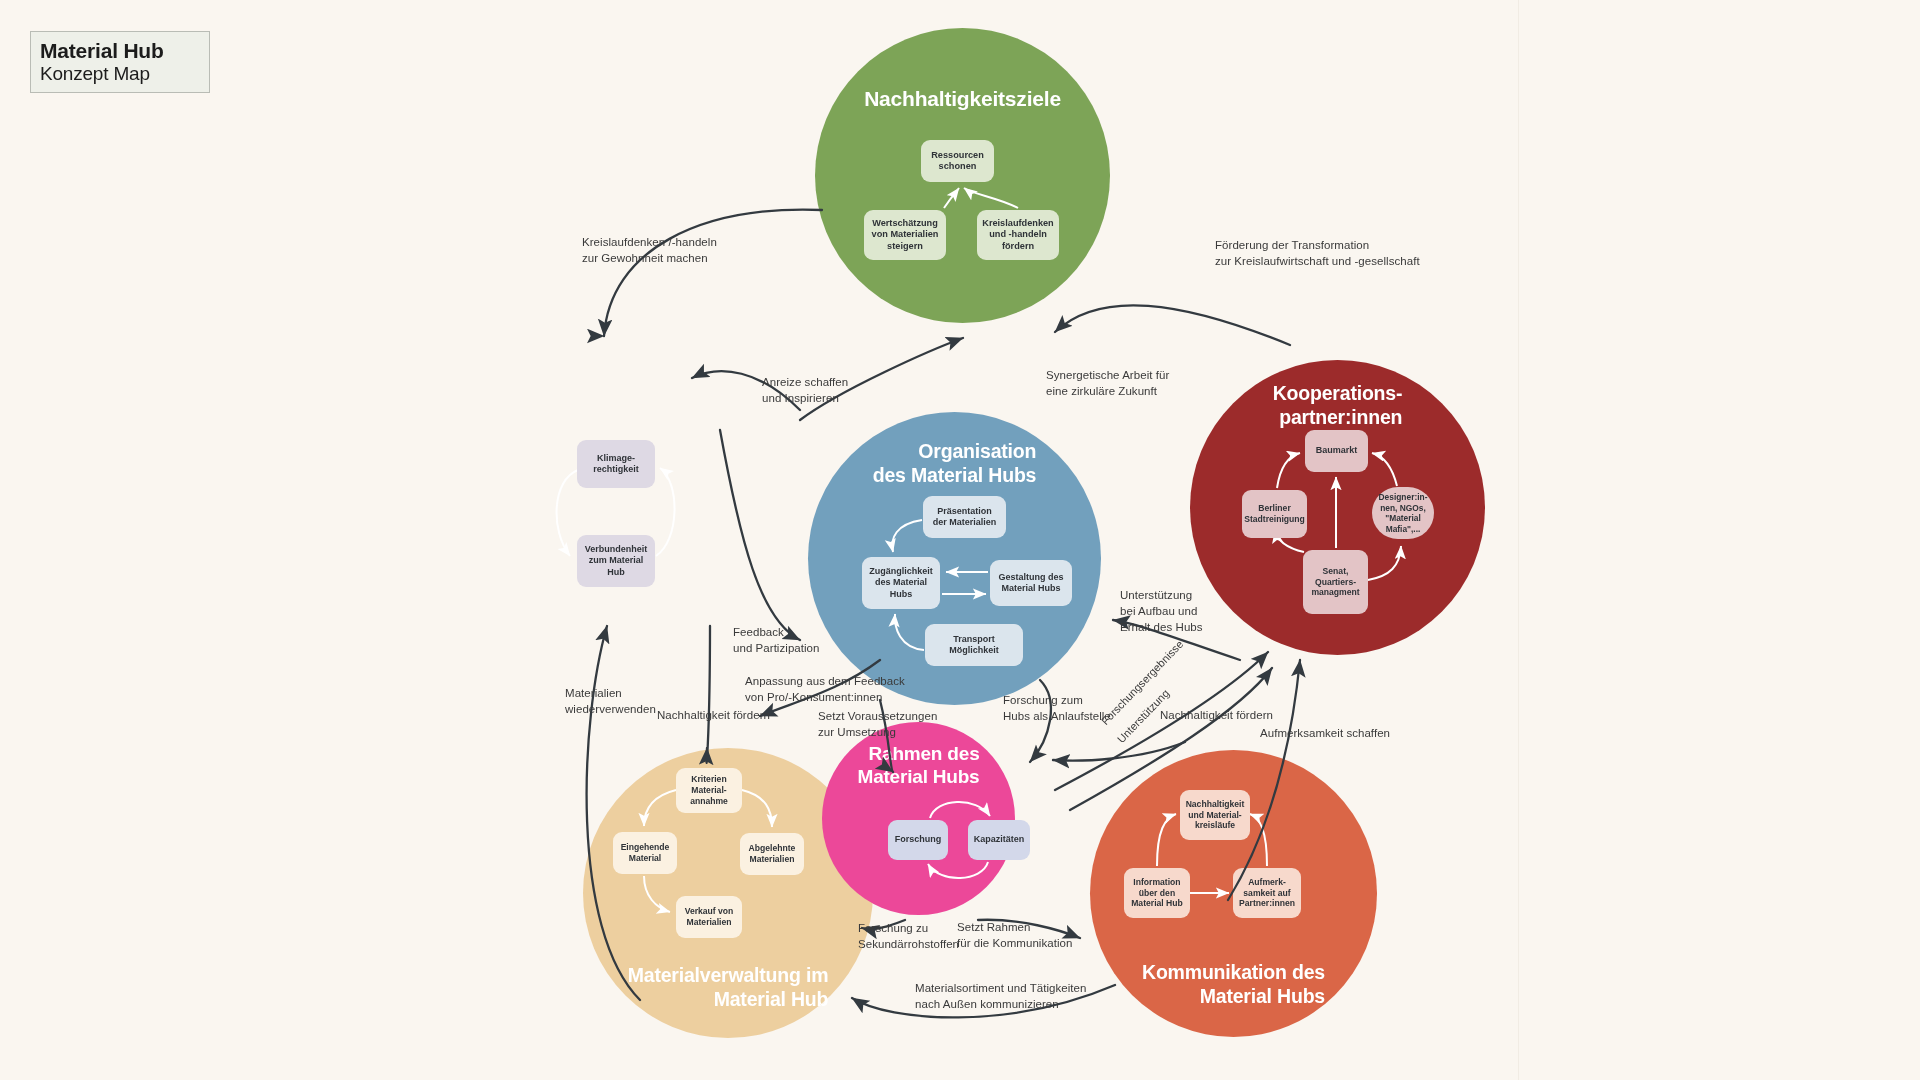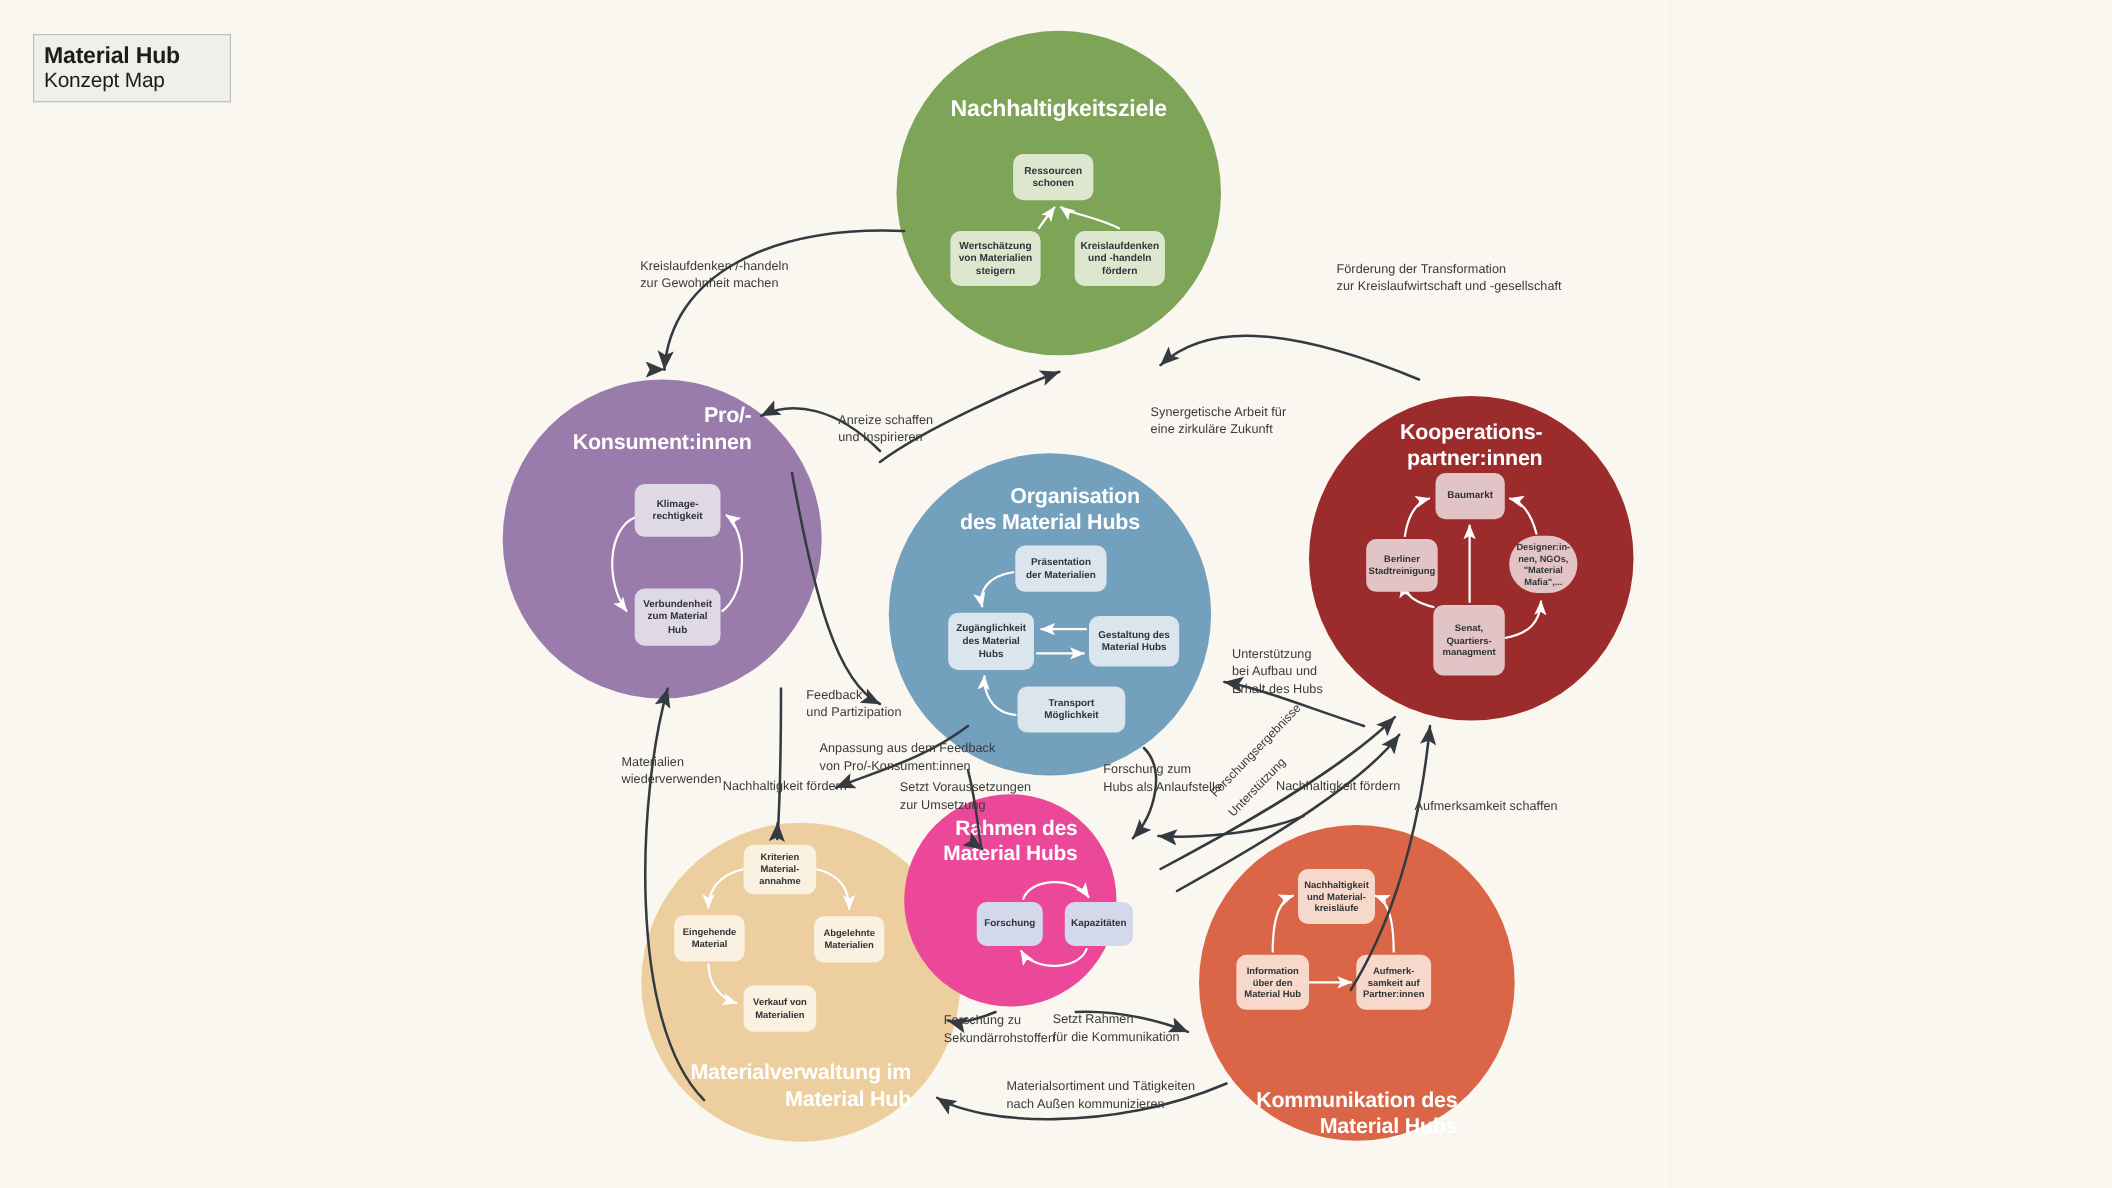--- a/index.html
+++ b/index.html
@@ -145,24 +145,20 @@
         <marker id="ahw" markerWidth="8" markerHeight="8" refX="6.6" refY="2.8" orient="auto" markerUnits="strokeWidth">
       <path d="M0,0 L6.8,2.8 L0,5.6 L1.5,2.8 z" fill="#ffffff"></path>
         </marker>
       </defs>
     <g fill="none" stroke="#ffffff" stroke-width="2" marker-end="url(#ahw)">
       <path d="M944 208 C 952 196, 956 192, 959 188"></path>
       <path d="M1018 208 C 1000 198, 972 194, 964 188"></path>
     </g>
   </svg>
 
-  <div class="bubble" style="left:457px; top:345px; width:290px; height:290px; background:#9a7cac;">
-    <div class="btitle" style="font-size:19.5px; margin-top:22px; white-space:pre-line;">Pro/-
-Konsument:innen</div>
-  </div>
   <div class="node" style="left:577px; top:440px; width:78px; height:48px; background:#ded9e4; font-size:9px;">
     <span style="white-space:pre-line">Klimage-
 rechtigkeit</span>
   </div>
   <div class="node" style="left:577px; top:535px; width:78px; height:52px; background:#ded9e4; font-size:9px;">
     <span style="white-space:pre-line">Verbundenheit
 zum Material
 Hub</span>
   </div>
   <svg class="layer" style="z-index:3;">
@@ -274,21 +270,21 @@
     <span style="white-space:pre-line">Kapazitäten</span>
   </div>
   <svg class="layer" style="z-index:3;">
     <g fill="none" stroke="#ffffff" stroke-width="2" marker-end="url(#ahw)">
       <path d="M930 818 C 936 798, 976 796, 990 816"></path>
       <path d="M988 862 C 982 882, 940 884, 928 864"></path>
     </g>
   </svg>
 
   <div class="bubble bottomtitle" style="left:1090px; top:750px; width:287px; height:287px; background:#da6647;">
-    <div class="btitle" style="font-size:19.5px; white-space:pre-line;">Kommunikation des
+    <div class="btitle" style="font-size:19.5px; margin-bottom:28px; white-space:pre-line;">Kommunikation des
 Material Hubs</div>
   </div>
   <div class="node" style="left:1180px; top:790px; width:70px; height:50px; background:#f7d9cc; font-size:8.6px;">
     <span style="white-space:pre-line">Nachhaltigkeit
 und Material-
 kreisläufe</span>
   </div>
   <div class="node" style="left:1124px; top:868px; width:66px; height:50px; background:#f7d9cc; font-size:8.6px;">
     <span style="white-space:pre-line">Information
 über den
@@ -339,21 +335,21 @@
   <div class="elabel" style="left:1120px; top:588px;">Unterstützung
 bei Aufbau und
 Erhalt des Hubs</div>
 
   <div class="elabel rot1" style="left:1098px; top:718px; font-size:11px;">Forschungsergebnisse</div>
 
   <div class="elabel rot2" style="left:1114px; top:736px; font-size:11px;">Unterstützung</div>
 
   <div class="elabel" style="left:1160px; top:708px;">Nachhaltigkeit fördern</div>
 
-  <div class="elabel" style="left:1286px; top:726px;">Aufmerksamkeit schaffen</div>
+  <div class="elabel" style="left:1260px; top:726px;">Aufmerksamkeit schaffen</div>
 
   <div class="elabel" style="left:858px; top:921px;">Forschung zu
 Sekundärrohstoffen</div>
 
   <div class="elabel" style="left:957px; top:920px;">Setzt Rahmen
 für die Kommunikation</div>
 
   <div class="elabel" style="left:915px; top:981px;">Materialsortiment und Tätigkeiten
 nach Außen kommunizieren</div>
 

